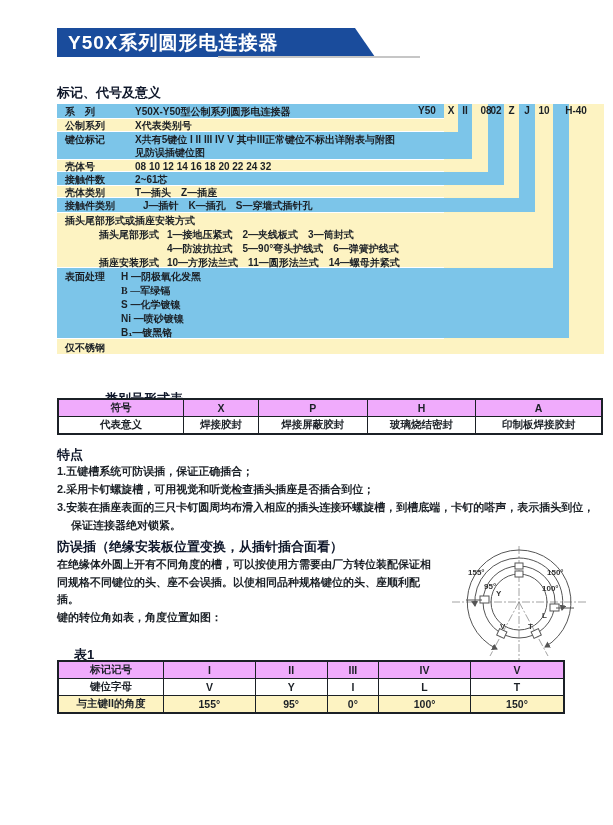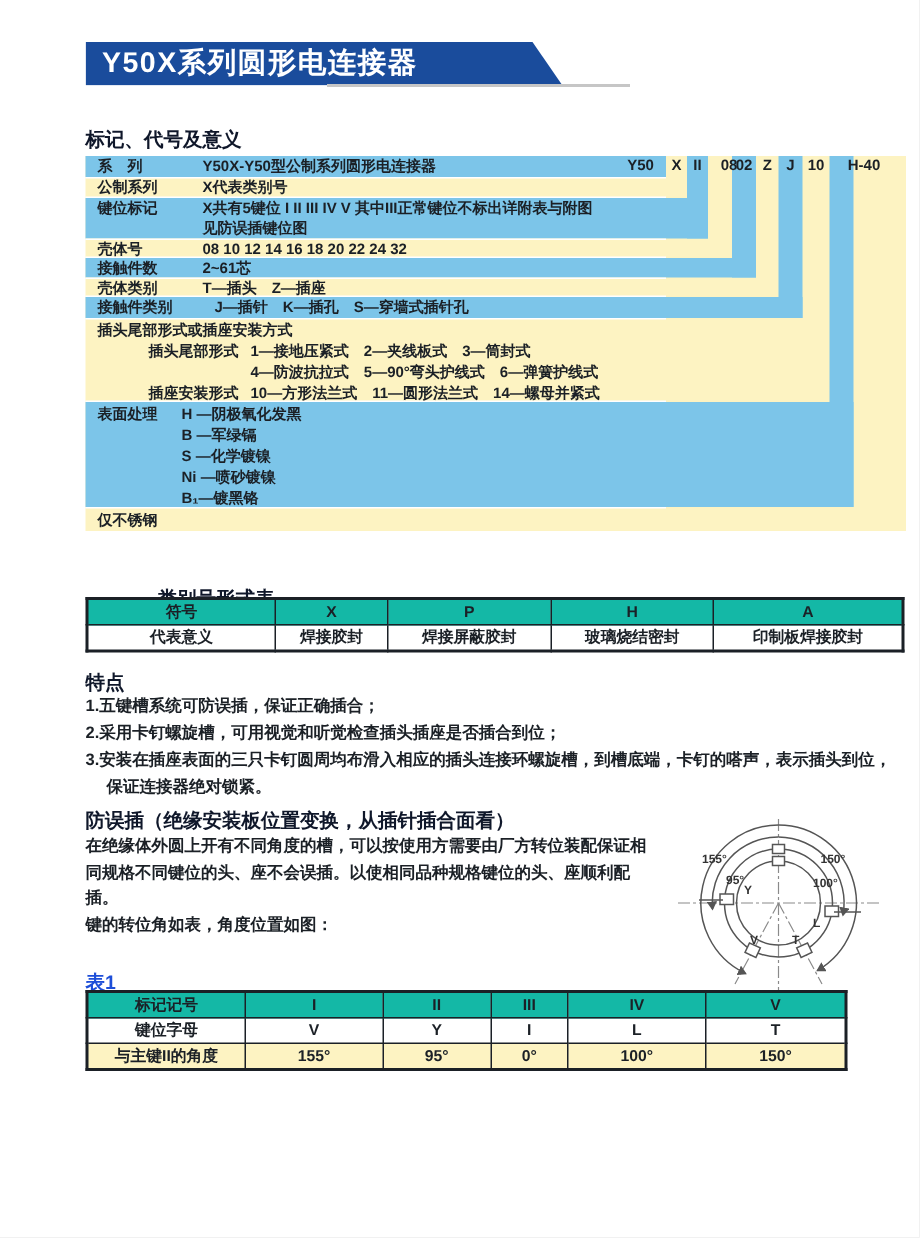--- a/index.html
+++ b/index.html
@@ -23,28 +23,28 @@
   
   .diag{position:absolute;left:57px;top:104px;width:547px;height:250px;background:#fdf3c2;font-size:10px;font-weight:bold;}
   .band,.stripe{position:absolute;background:#7cc5e9;}
   .dtxt{position:absolute;white-space:nowrap;line-height:13px;text-align:center;}
   .dlab{position:absolute;left:8px;white-space:nowrap;line-height:13px;}
   .seam{position:absolute;left:0;height:1px;background:#ffffff;width:387px;}
   .code{position:absolute;top:1px;text-align:center;line-height:12px;}
   
   table{border-collapse:collapse;position:absolute;left:57px;}
   td{border:1px solid #1b2026;text-align:center;font-size:10.5px;font-weight:bold;height:16px;padding:0 2px;}
-  .thead td{background:#14b8a6;}
+  .thead td{background:#f0abfc;}
   .trow-yellow td{background:#fdf3c2;}
   .tframe{border:2px solid #1b2026;}
   
   .feat{position:absolute;left:57px;width:548px;font-size:11px;font-weight:bold;line-height:18px;}
   .feat div{padding-left:14px;text-indent:-14px;}
   .para{position:absolute;left:57px;width:380px;font-size:11px;font-weight:bold;line-height:17.5px;}
-  .t1lab{position:absolute;left:57px;color:#1d4ed8;font-size:13px;font-weight:bold;}
+  .t1lab{position:absolute;left:74px;color:#0f172a;font-size:13px;font-weight:bold;}
   svg text{font-family:"Liberation Sans","DejaVu Sans",sans-serif;}
 </style>
 </head>
 <body>
 
 <div class="page">
 
   <div class="hbar">Y50X系列圆形电连接器</div>
   <div class="hline"></div>
 
@@ -106,21 +106,21 @@
 
     <span class="dlab" style="top:110px;">插头尾部形式或插座安装方式</span>
     <span class="dtxt" style="left:42px;top:124px;">插头尾部形式</span>
     <span class="dtxt" style="left:110px;top:124px;">1—接地压紧式　2—夹线板式　3—筒封式</span>
     <span class="dtxt" style="left:110px;top:138px;">4—防波抗拉式　5—90°弯头护线式　6—弹簧护线式</span>
     <span class="dtxt" style="left:42px;top:152px;">插座安装形式</span>
     <span class="dtxt" style="left:110px;top:152px;">10—方形法兰式　11—圆形法兰式　14—螺母并紧式</span>
 
     <span class="dlab" style="top:166px;">表面处理</span>
     <span class="dtxt" style="left:64px;top:166px;">H —阴极氧化发黑</span>
-    <span class="dtxt" style="left:64px;top:180px;">B —军绿镉</span>
+    <span class="dtxt" style="left:64px;top:180px;font-family:Liberation Serif, serif;">B —军绿镉</span>
     <span class="dtxt" style="left:64px;top:194px;">S —化学镀镍</span>
     <span class="dtxt" style="left:64px;top:208px;">Ni —喷砂镀镍</span>
     <span class="dtxt" style="left:64px;top:222px;">B₁—镀黑铬</span>
 
     <span class="dlab" style="top:237px;">仅不锈钢</span>
   </div>
 
   <div class="sec" style="top:390px;margin-left:48px;">类别号形式表</div>
   <table class="tframe" style="top:398px;width:546px;">
     <tbody>

